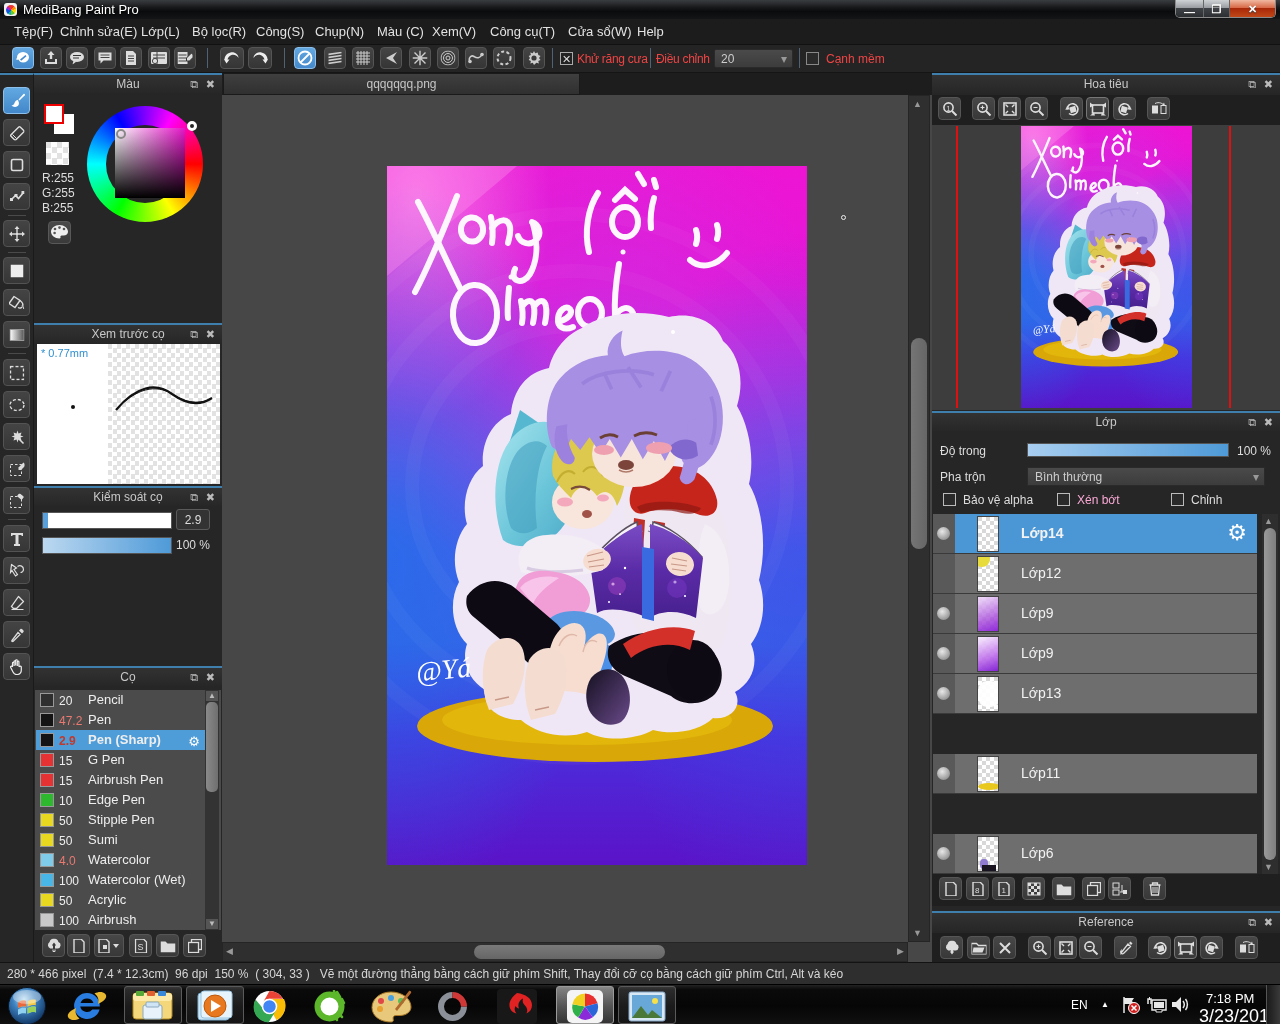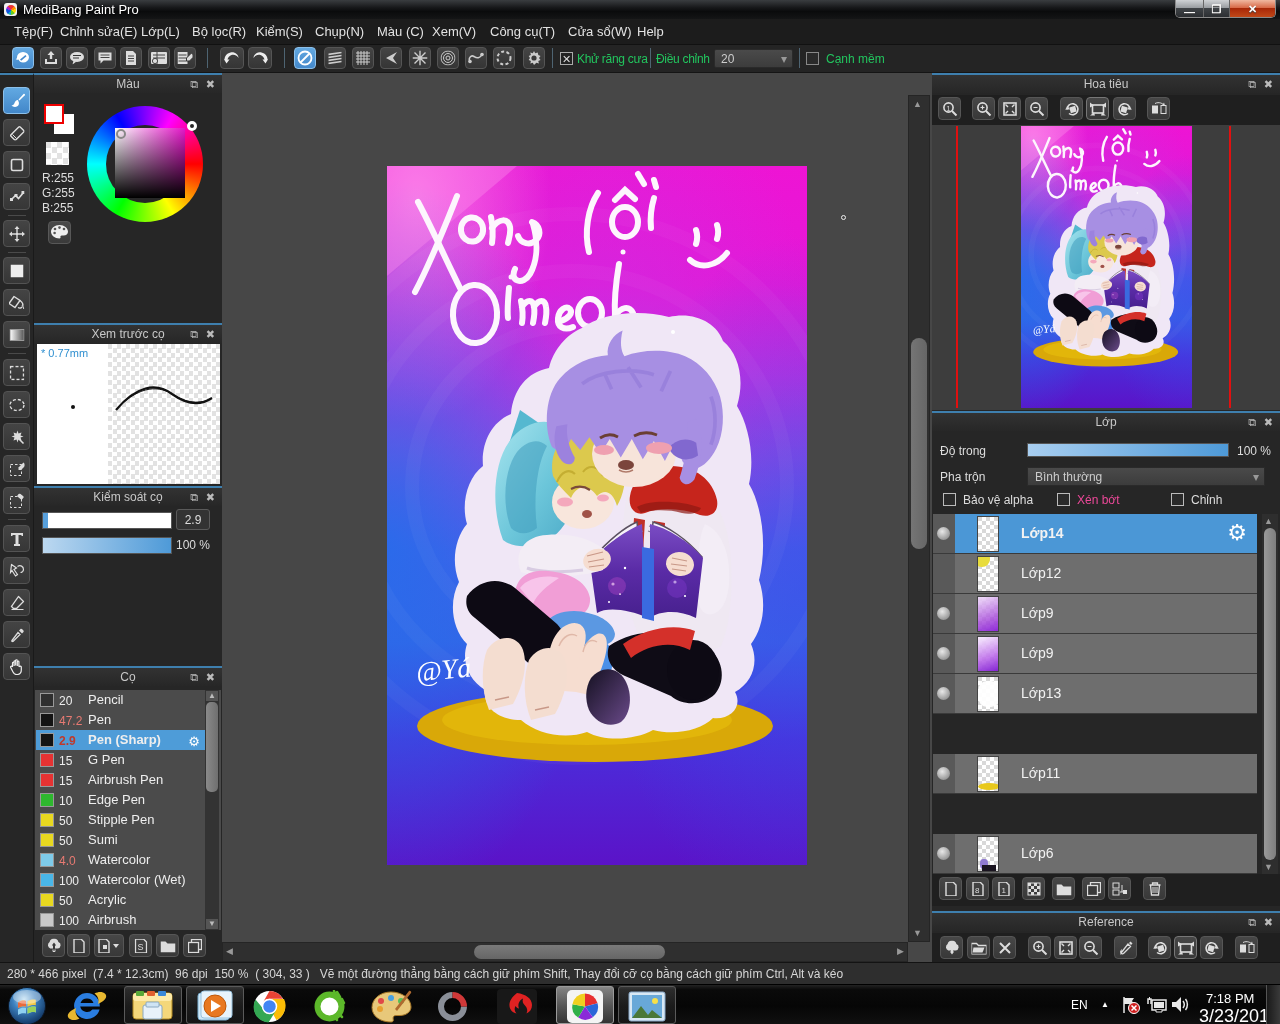--- a/index.html
+++ b/index.html
@@ -20,21 +20,21 @@
 
 #menubar{left:0;top:19px;width:1280px;height:26px;background:#1c1c1c;border-bottom:1px solid #111}
 #menubar span{position:absolute;top:5px;font-size:13px;color:#e2e2e2}
 
 #toolbar{left:0;top:45px;width:1280px;height:28px;background:#242424;border-bottom:1px solid #151515}
 .tbtn{position:absolute;top:2px;width:22px;height:22px;background:linear-gradient(180deg,#454545,#353535);border:1px solid #555;border-radius:4px;color:#ddd}
 .tbtn.big{width:24px}
 .tbtn.sel{background:linear-gradient(180deg,#63a8e0,#4489cc);border-color:#8cc0ea}
 .tbtn svg{position:absolute;left:50%;top:50%;transform:translate(-50%,-50%)}
 .tsep{position:absolute;top:3px;width:1px;height:20px;background:#4e6472}
-.tlabel{position:absolute;top:7px;font-size:12px;color:#22c55e}
+.tlabel{position:absolute;top:7px;font-size:12px;color:#ef4444}
 
 #toolcol{left:0;top:73px;width:34px;height:889px;background:#262626;border-right:1px solid #1a1a1a;border-top:2px solid #3e7fae}
 .lt{position:absolute;left:3px;width:27px;height:27px;background:linear-gradient(180deg,#444,#363636);border:1px solid #535353;border-radius:4px}
 .lt.sel{background:linear-gradient(180deg,#62a9e2,#4287c9);border-color:#8cc0ea}
 .lt svg{position:absolute;left:50%;top:50%;transform:translate(-50%,-50%)}
 .ltsep{position:absolute;left:8px;width:18px;height:1px;background:#4a4a4a}
 
 .phead{position:absolute;height:20px;background:linear-gradient(180deg,#323232,#272727);border-top:2px solid #3e7fae;color:#c8c8c8;font-size:12px;text-align:center;line-height:18px}
 .phico{position:absolute;top:4px;color:#bbb;font-size:11px;line-height:11px}
 
@@ -99,21 +99,21 @@
       </div>
     <div class="wb wclose">
         <span class="wglyph">✕</span>
       </div>
   </div>
   <div class="abs" id="menubar">
     <span style="left:14px">Tệp(F)</span>
     <span style="left:60px">Chỉnh sửa(E)</span>
     <span style="left:141px">Lớp(L)</span>
     <span style="left:192px">Bộ lọc(R)</span>
-    <span style="left:256px">Kiểm(S)</span>
+    <span style="left:256px">Công(S)</span>
     <span style="left:315px">Chụp(N)</span>
     <span style="left:377px">Màu (C)</span>
     <span style="left:432px">Xem(V)</span>
     <span style="left:490px">Công cụ(T)</span>
     <span style="left:568px">Cửa sổ(W)</span>
     <span style="left:637px">Help</span>
   </div>
   <div class="abs" id="toolbar">
     <div class="tbtn sel" style="left:12px">
         <svg width="16" height="14" viewBox="0 0 16 14">
@@ -493,20 +493,23 @@
         </div>
       <div class="rbtn" style="left:149px;top:861px">
           <svg width="14" height="14" viewBox="0 0 14 14">
             <rect x="3.5" y="0.5" width="10" height="10" fill="none" stroke="#ddd" stroke-width="1.3"></rect>
             <rect x="0.5" y="3.5" width="10" height="10" fill="#3a3a3a" stroke="#ddd" stroke-width="1.3"></rect>
           </svg>
         </div>
     </div>
   </div>
   <div class="abs" id="canvasarea">
+    <div class="abs" id="tabbar">
+        <div class="abs" id="tab1">qqqqqqq.png</div>
+      </div>
     <svg class="abs" style="left:165px;top:93px" width="420" height="699" viewBox="0 0 420 699">
       <defs>
         <linearGradient id="bgv" x1="0" y1="0" x2="0" y2="1">
           <stop offset="0" stop-color="#ee14d4"></stop>
             <stop offset=".17" stop-color="#e318d8"></stop>
           <stop offset=".3" stop-color="#c02ee0"></stop>
             <stop offset=".42" stop-color="#8c48e2"></stop>
           <stop offset=".55" stop-color="#4b5ce8"></stop>
             <stop offset=".68" stop-color="#3a62e6"></stop>
           <stop offset=".82" stop-color="#4a2edb"></stop>
@@ -770,21 +773,21 @@
     </div>
     <div class="phead" style="left:0;top:338px;width:348px">Lớp<span class="phico" style="right:24px">⧉</span><span class="phico" style="right:7px">✖</span></div>
     <div class="abs" style="left:8px;top:371px;color:#ddd;font-size:12px">Độ trong</div>
     <div class="abs" style="left:95px;top:370px;width:202px;height:14px;border:1px solid #555;background:linear-gradient(90deg,#a8cef0,#4e9ad8)"></div>
     <div class="abs" style="left:305px;top:371px;color:#ddd;font-size:12px">100 %</div>
     <div class="abs" style="left:8px;top:397px;color:#ddd;font-size:12px">Pha trộn</div>
     <div class="abs" style="left:95px;top:394px;width:238px;height:19px;background:linear-gradient(180deg,#4a4a4a,#3c3c3c);border:1px solid #2a2a2a;color:#ccc;font-size:12px;line-height:18px;padding-left:7px">Bình thường<span style="position:absolute;right:5px;color:#999">▾</span></div>
     <div class="abs" style="left:11px;top:420px;width:13px;height:13px;border:1px solid #bbb;background:#2a2a2a"></div>
     <div class="abs" style="left:31px;top:420px;color:#ddd;font-size:12px">Bảo vệ alpha</div>
     <div class="abs" style="left:125px;top:420px;width:13px;height:13px;border:1px solid #bbb;background:#2a2a2a"></div>
-    <div class="abs" style="left:145px;top:420px;color:#ec4899;font-size:12px">Xén bớt</div>
+    <div class="abs" style="left:145px;top:420px;color:#f9a8d4;font-size:12px">Xén bớt</div>
     <div class="abs" style="left:239px;top:420px;width:13px;height:13px;border:1px solid #bbb;background:#2a2a2a"></div>
     <div class="abs" style="left:259px;top:420px;color:#ddd;font-size:12px">Chỉnh</div>
     <div class="abs" id="layers" style="left:0;top:441px;width:348px;height:360px">
       <div class="lrow" style="top:0;background:#4b97d6">
           <div class="eyecol">
             <div class="eye"></div>
           </div>
           <div class="thumb"></div>
           <div class="lname" style="font-weight:bold">Lớp14</div>
           <span style="position:absolute;right:10px;top:6px;color:#fff;font-size:22px">⚙</span>

